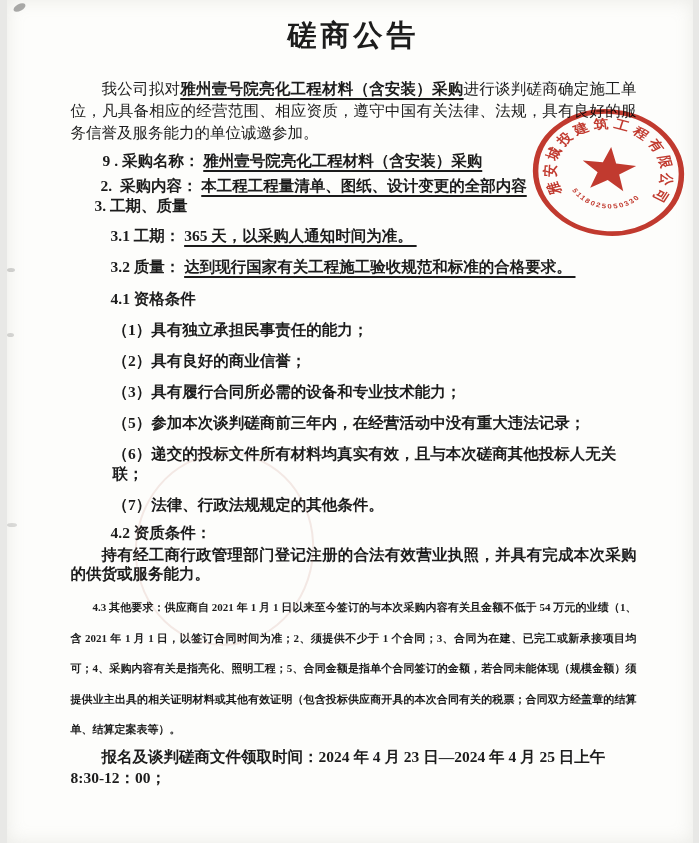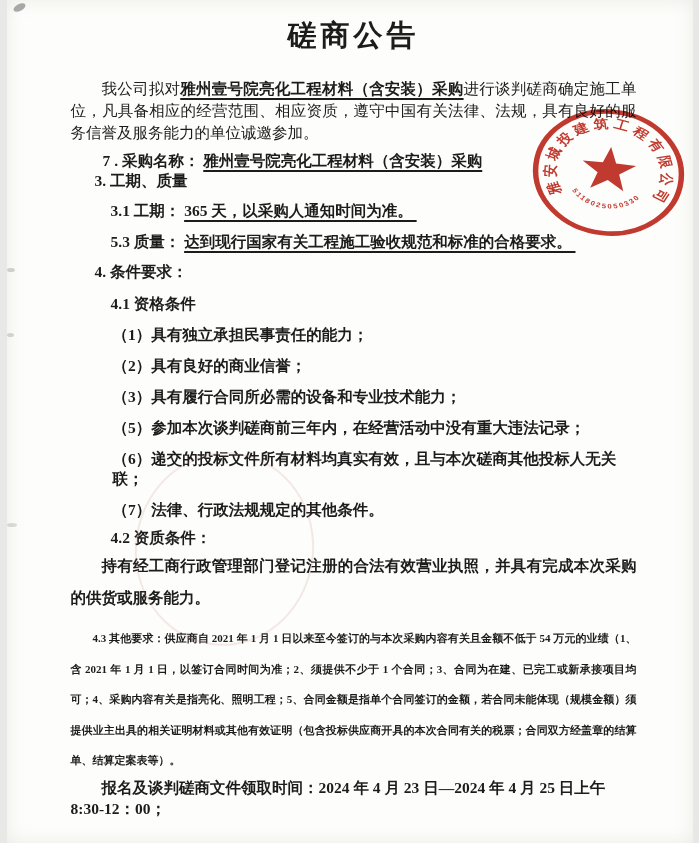--- a/index.html
+++ b/index.html
@@ -42,21 +42,21 @@
   .i3  {  padding-left:24px; }
   .s31 { margin-top:10px; padding-left:40px; }
   .s32 { margin-top:11px; padding-left:40px; }
   .i4  { margin-top:10px; padding-left:24px; }
   .s41 { margin-top:12px; padding-left:40px; }
   .cond{ margin-top:11px; padding-left:42px; }
   .s42 { margin-top:8px;  padding-left:40px; }
 
   .p42 {
     margin:2px 0 0 0;
-    font-size:15.5px; line-height:32px;
+    font-size:15.5px; line-height:19px;
     font-weight:700; text-align:justify; text-indent:2em;
   }
   .p43 {
     margin:9px 0 0 0;
     font-size:11px; line-height:30.5px;
     font-weight:700; text-align:justify; text-indent:2em;
   }
   .footer-line {
     margin:1px 0 0 0;
     font-size:15.5px; line-height:21px;
@@ -109,30 +109,30 @@
   <div class="speck sp3"></div>
   <div class="speck sp4"></div>
   <div class="speck sp5"></div>
 
   <div class="content">
 
     <h1 class="title">磋商公告</h1>
 
     <p class="intro"><span>我公司拟对</span><span class="bu">雅州壹号院亮化工程材料（含安装）采购</span><span>进行谈判磋商确定施工单位，凡具备相应的经营范围、相应资质，遵守中国有关法律、法规，具有良好的服务信誉及服务能力的单位诚邀参加。</span></p>
 
-    <div class="li i1"><span class="b">7 . 采购名称： </span><span class="bu">雅州壹号院亮化工程材料（含安装）采购</span></div>
+    <div class="li i1"><span class="b">9 . 采购名称： </span><span class="bu">雅州壹号院亮化工程材料（含安装）采购</span></div>
 
+    <div class="li i2"><span class="b">2.  采购内容： </span><span class="bu">本工程工程量清单、图纸、设计变更的全部内容</span></div>
 
     <div class="li i3 b">3. 工期、质量</div>
 
     <div class="li s31"><span class="b">3.1 工期： </span><span class="bu">365 天，以采购人通知时间为准。 </span></div>
 
-    <div class="li s32"><span class="b">5.3 质量： </span><span class="bu">达到现行国家有关工程施工验收规范和标准的合格要求。 </span></div>
+    <div class="li s32"><span class="b">3.2 质量： </span><span class="bu">达到现行国家有关工程施工验收规范和标准的合格要求。 </span></div>
 
-    <div class="li i4 b">4. 条件要求：</div>
 
     <div class="li s41 r">4.1 资格条件</div>
 
     <div class="li cond r">（1）具有独立承担民事责任的能力；</div>
     <div class="li cond r">（2）具有良好的商业信誉；</div>
     <div class="li cond r">（3）具有履行合同所必需的设备和专业技术能力；</div>
     <div class="li cond r">（5）参加本次谈判磋商前三年内，在经营活动中没有重大违法记录；</div>
     <div class="li cond r">（6）递交的投标文件所有材料均真实有效，且与本次磋商其他投标人无关联；</div>
     <div class="li cond r">（7）法律、行政法规规定的其他条件。</div>
 

